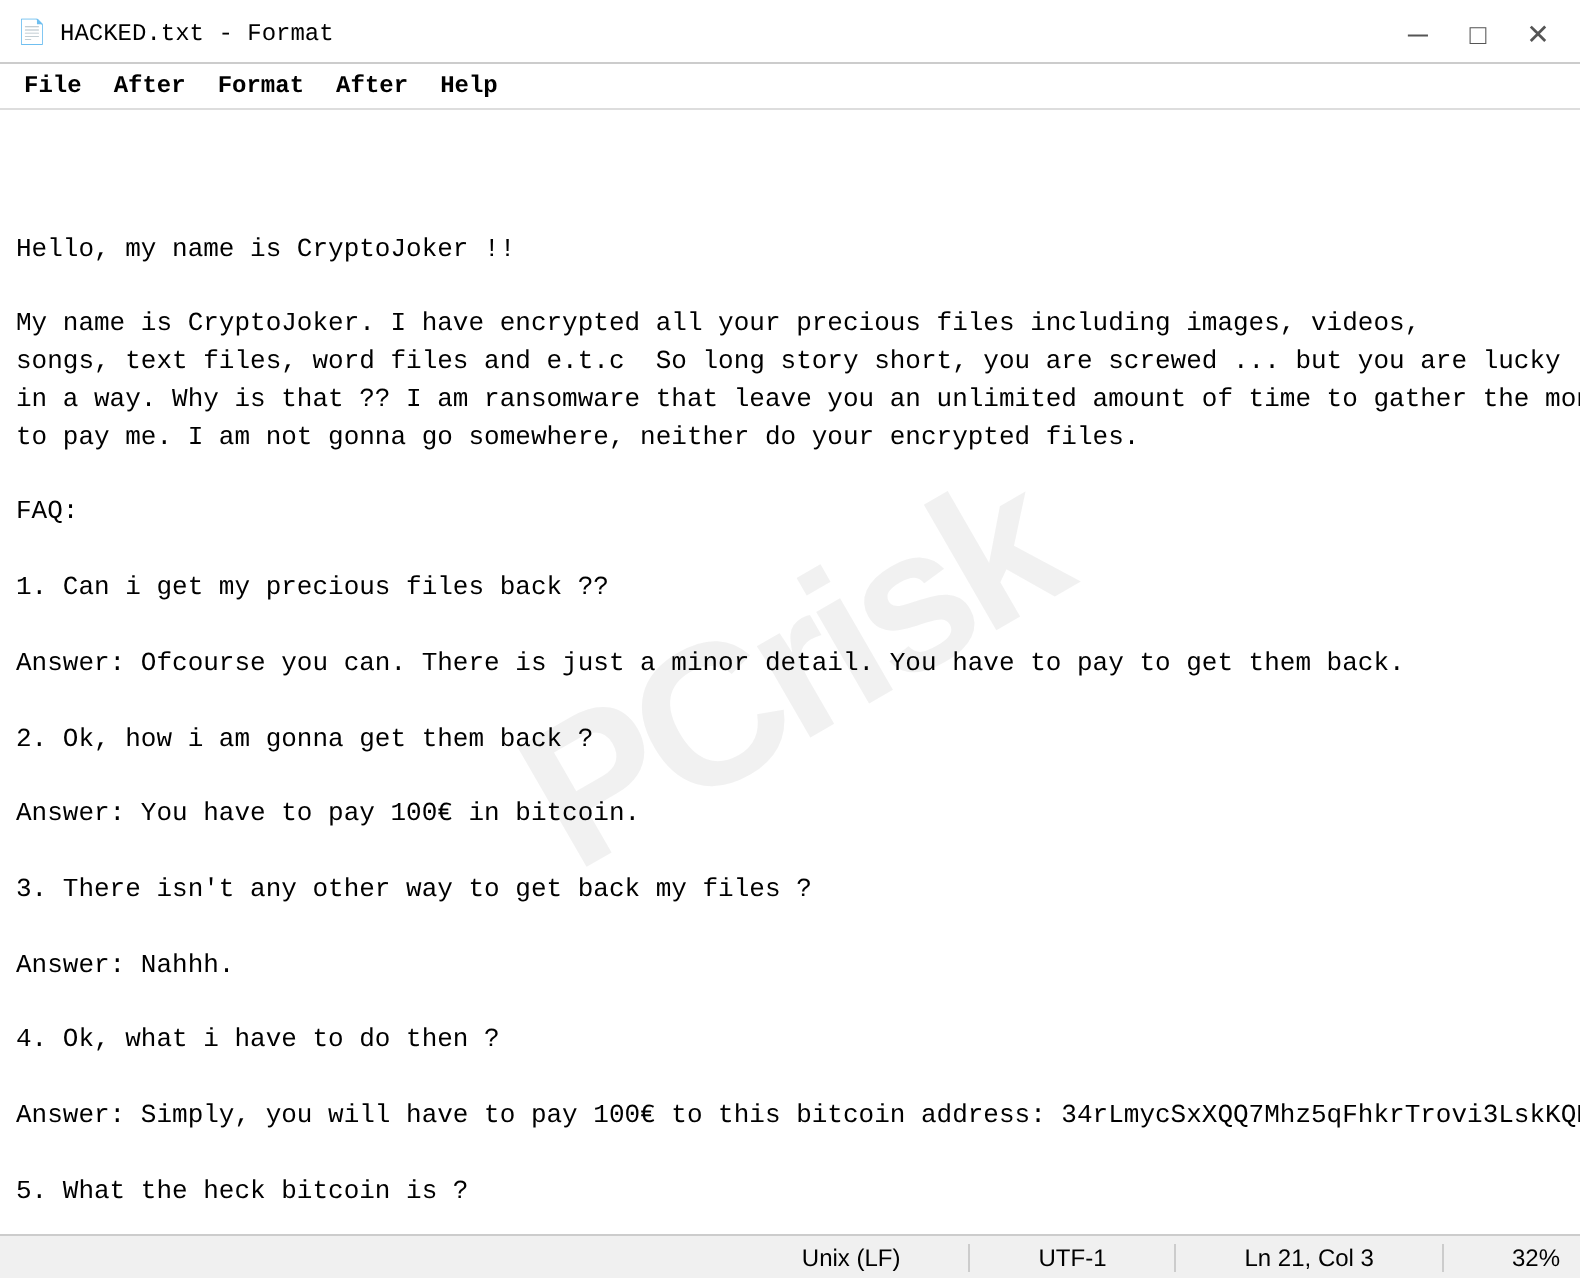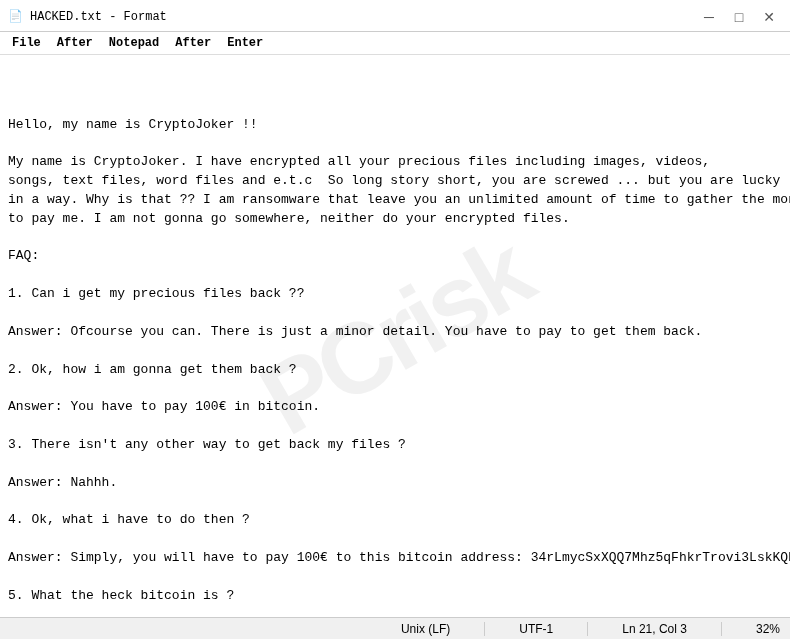--- a/index.html
+++ b/index.html
@@ -169,23 +169,23 @@
   <div class="title-bar-controls">
     <button class="tb-btn">─</button>
     <button class="tb-btn">□</button>
     <button class="tb-btn close">✕</button>
   </div>
 </div>
 
 <div class="menu-bar">
   <span class="menu-item">File</span>
   <span class="menu-item">After</span>
-  <span class="menu-item">Notepad</span>
+  <span class="menu-item">Format</span>
   <span class="menu-item">After</span>
-  <span class="menu-item">Enter</span>
+  <span class="menu-item">Help</span>
 </div>
 
 <div class="editor-container">
   <div class="editor-content">
     <div class="watermark">PCrisk</div>
     <div class="editor-content-text">Hello, my name is CryptoJoker !!
 
 My name is CryptoJoker. I have encrypted all your precious files including images, videos,
 songs, text files, word files and e.t.c  So long story short, you are screwed ... but you are lucky
 in a way. Why is that ?? I am ransomware that leave you an unlimited amount of time to gather the money

